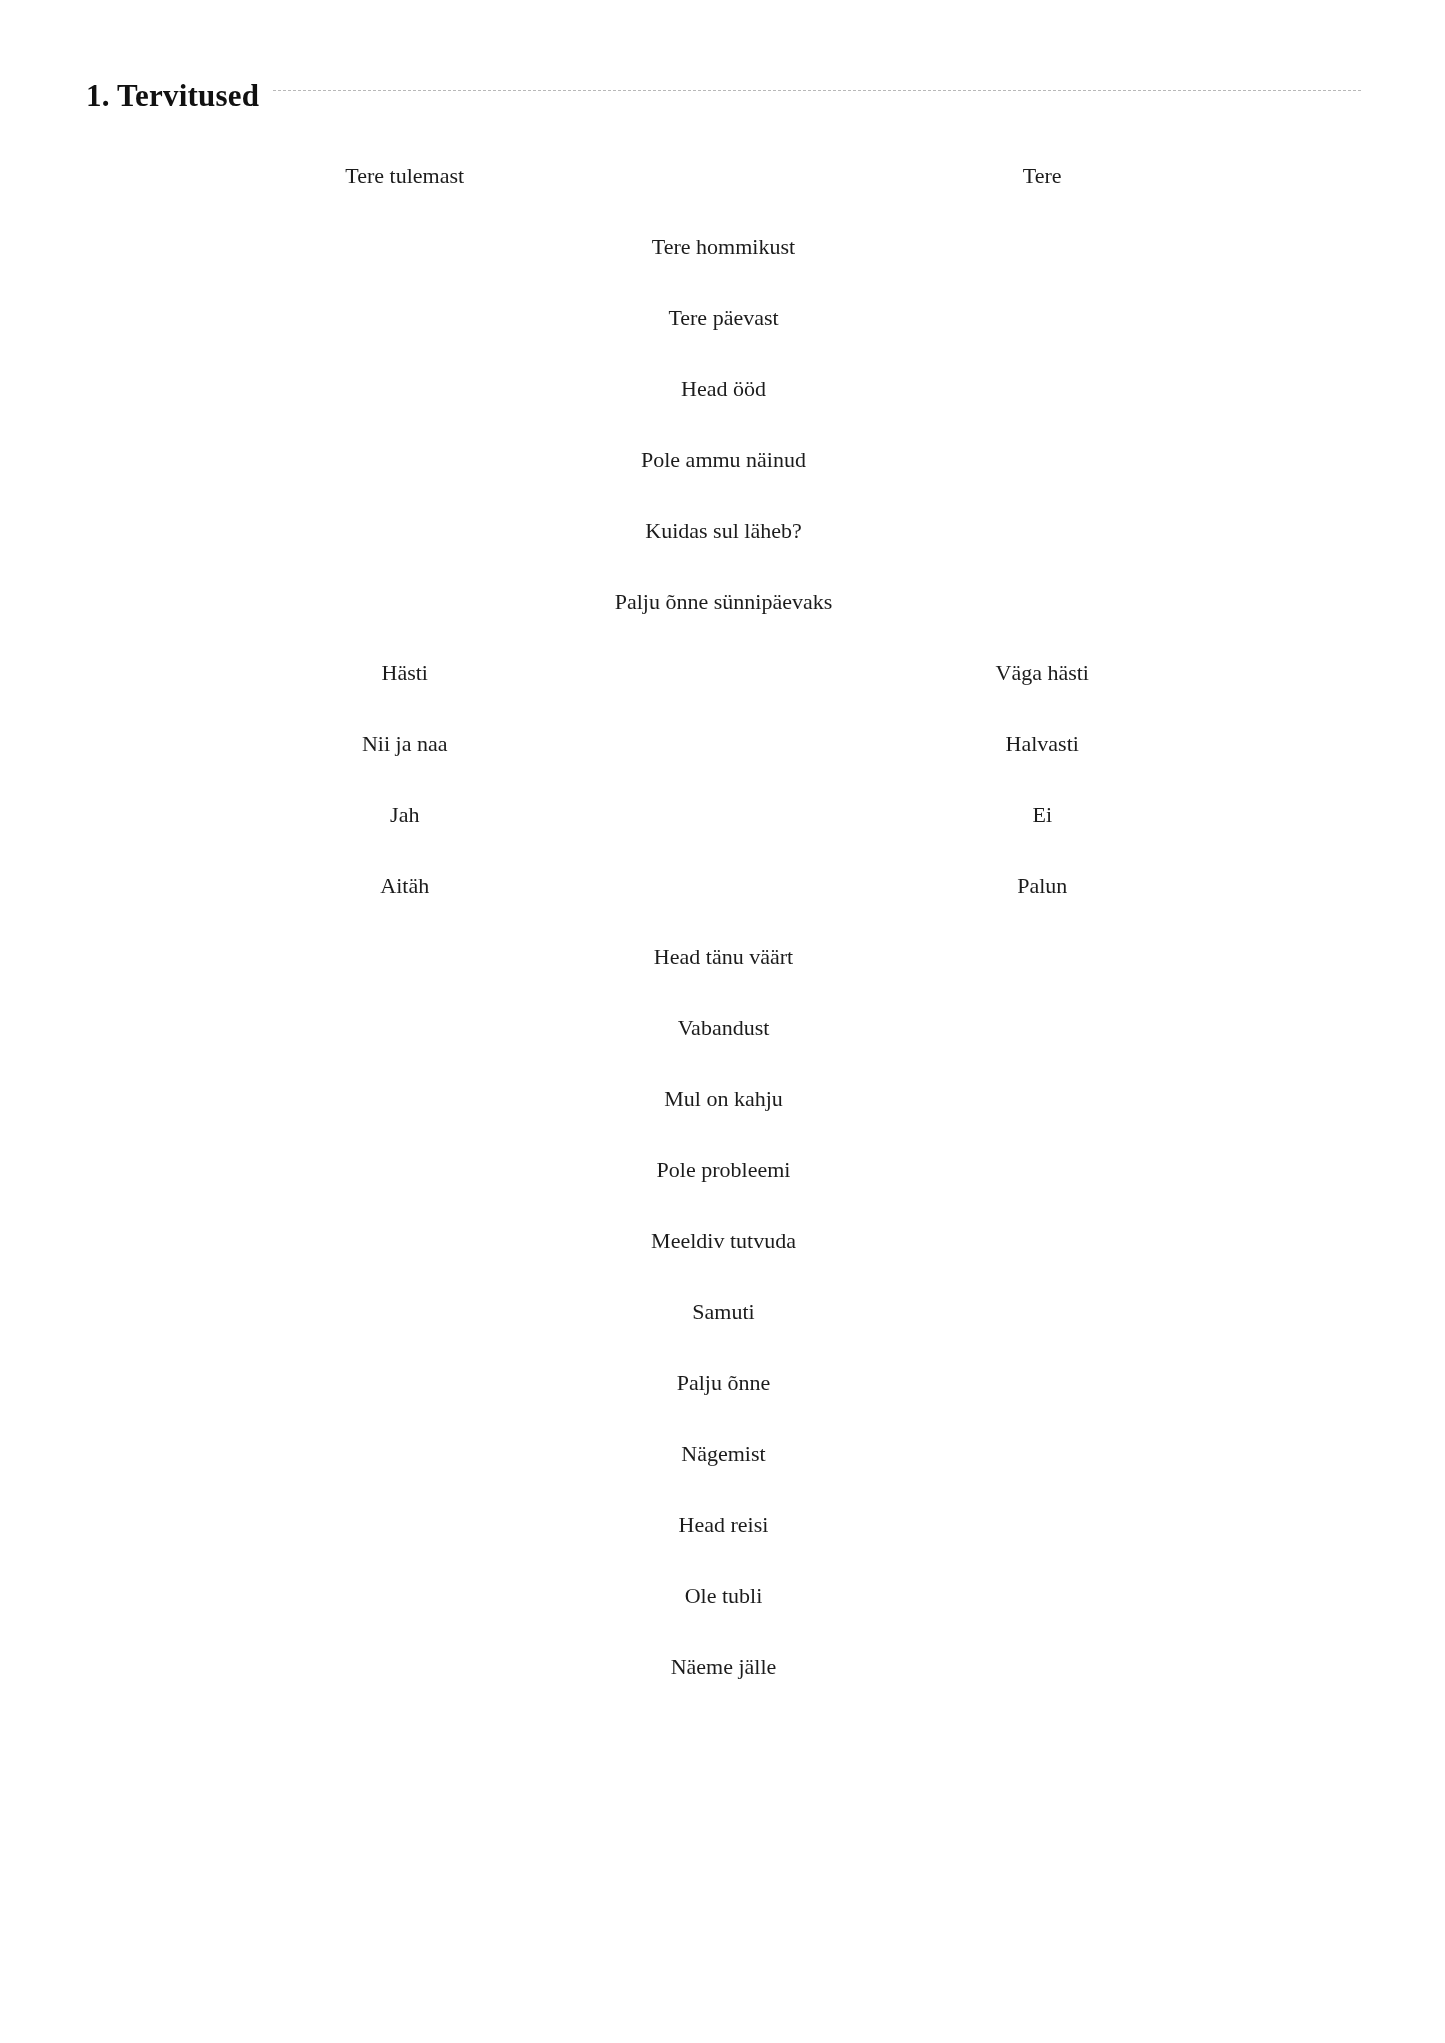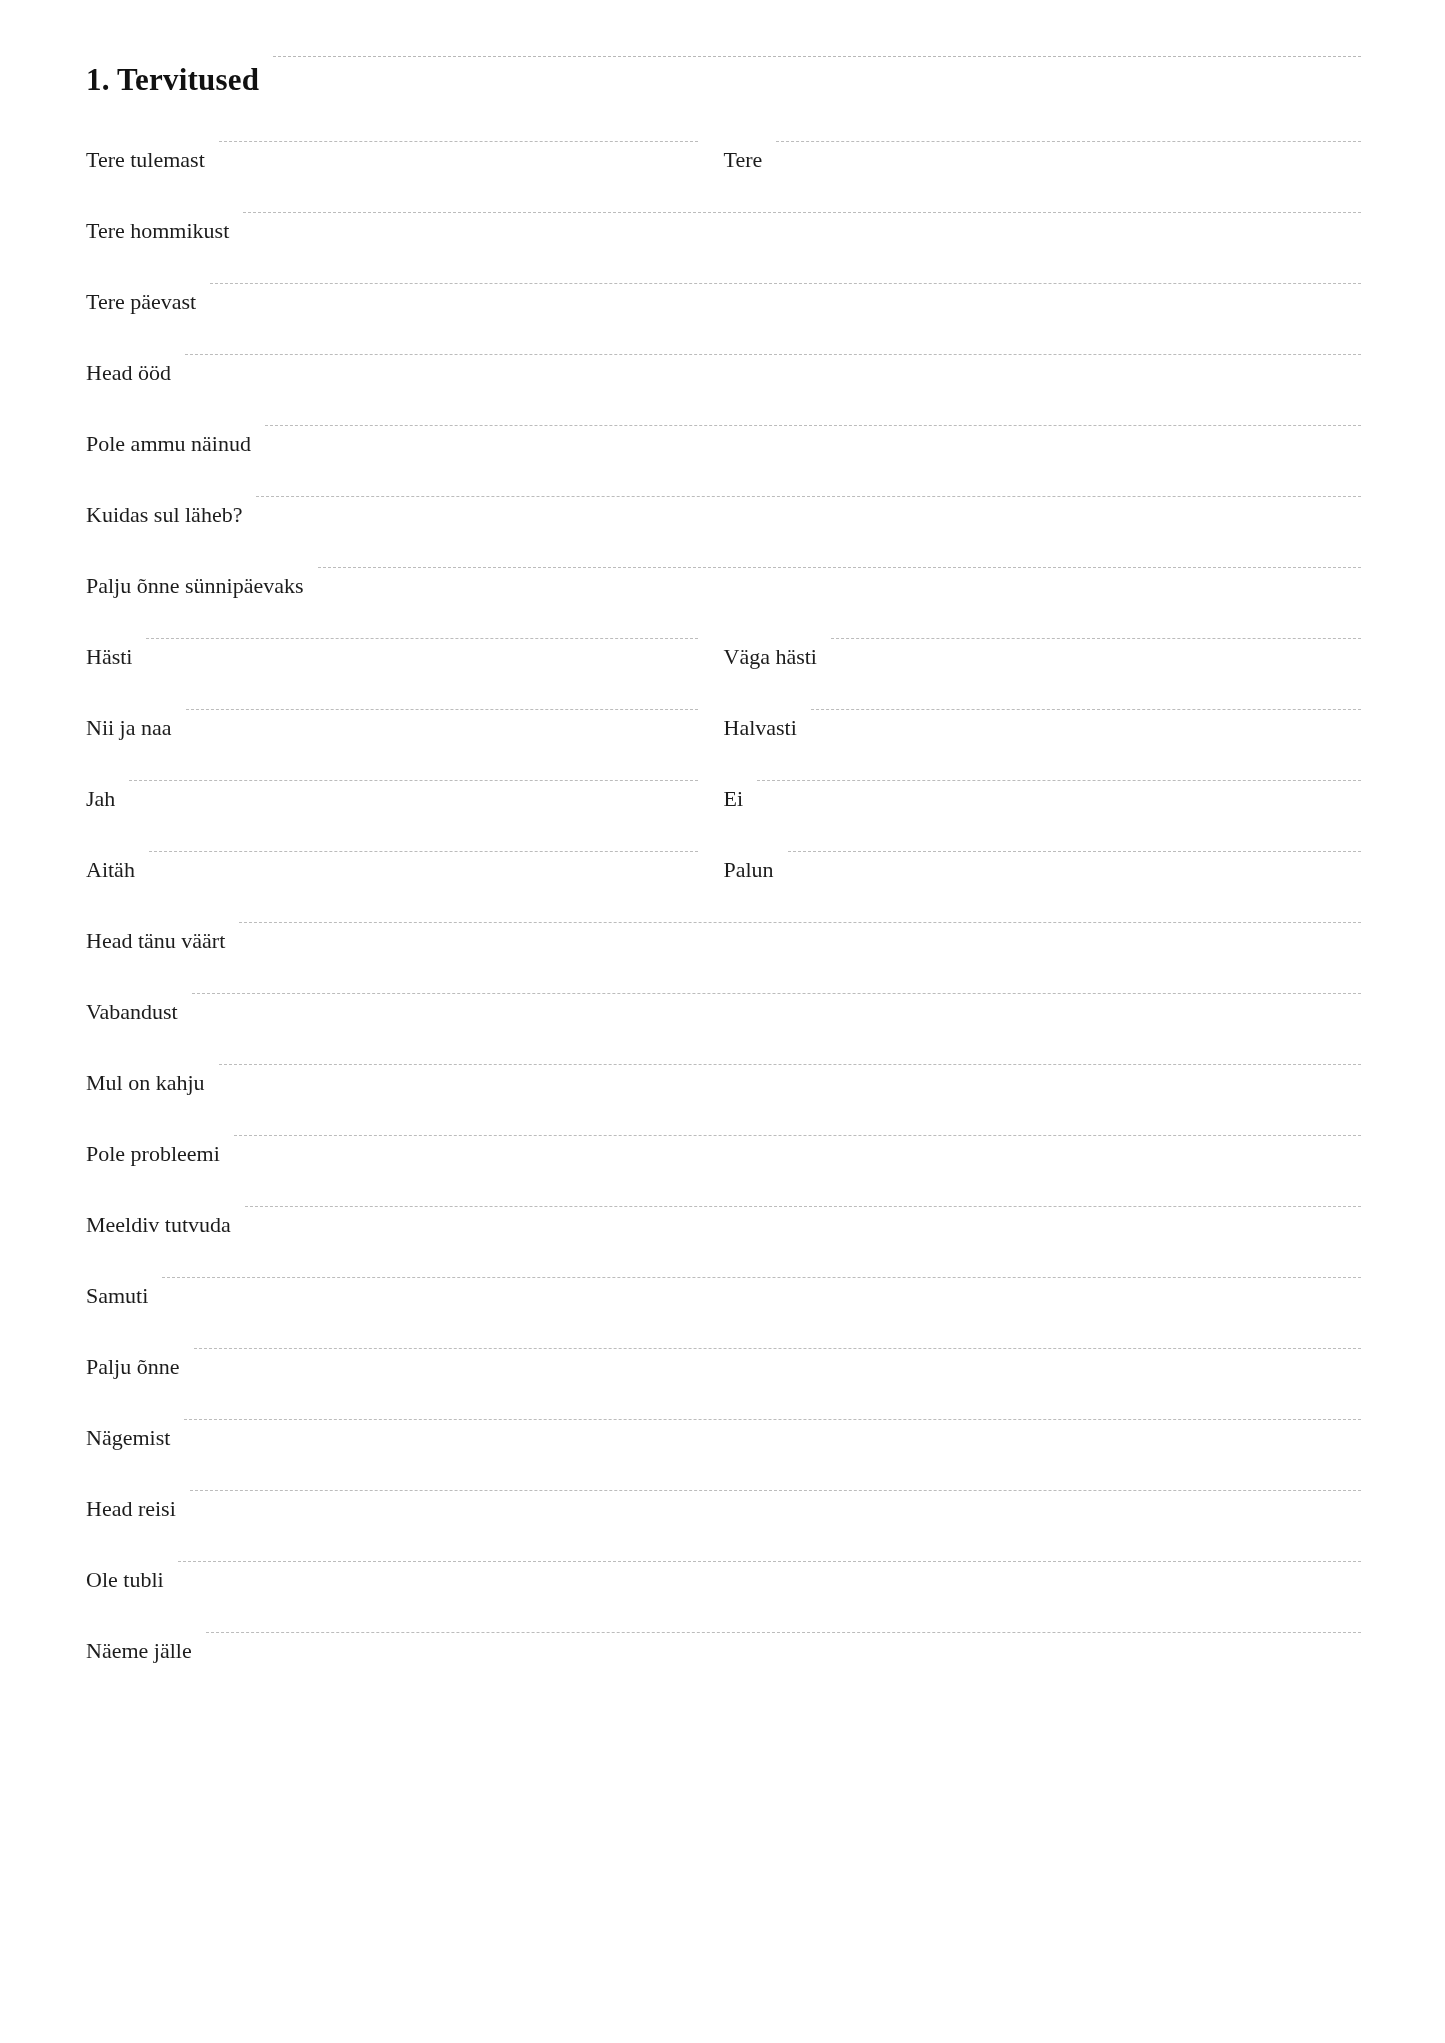--- a/index.html
+++ b/index.html
@@ -27,23 +27,24 @@
   .content {
     position: absolute;
     left: 86px;
     top: 62px;
     width: 1275px;
   }
 
   
   .heading-row {
     display: flex;
-    align-items: flex-start;
+    align-items: center;
     width: 100%;
     margin-bottom: 48px;
+    margin-top: 16px;
   }
   .heading-title {
     font-size: 31px;
     font-weight: bold;
     letter-spacing: 0.2px;
     white-space: nowrap;
     color: #111111;
   }
   .heading-rule {
     flex: 1 1 auto;
@@ -58,22 +59,23 @@
     width: 100%;
   }
   .row {
     display: flex;
     align-items: baseline;
     width: 100%;
     height: 71px;
   }
   .cell {
     display: flex;
-    align-items: flex-start;
+    align-items: center;
     min-width: 0;
+    flex-direction: column;
   }
   .cell.half {
     width: 50%;
     flex: 0 0 50%;
   }
   .cell.full {
     width: 100%;
     flex: 0 0 100%;
   }
   .term {

